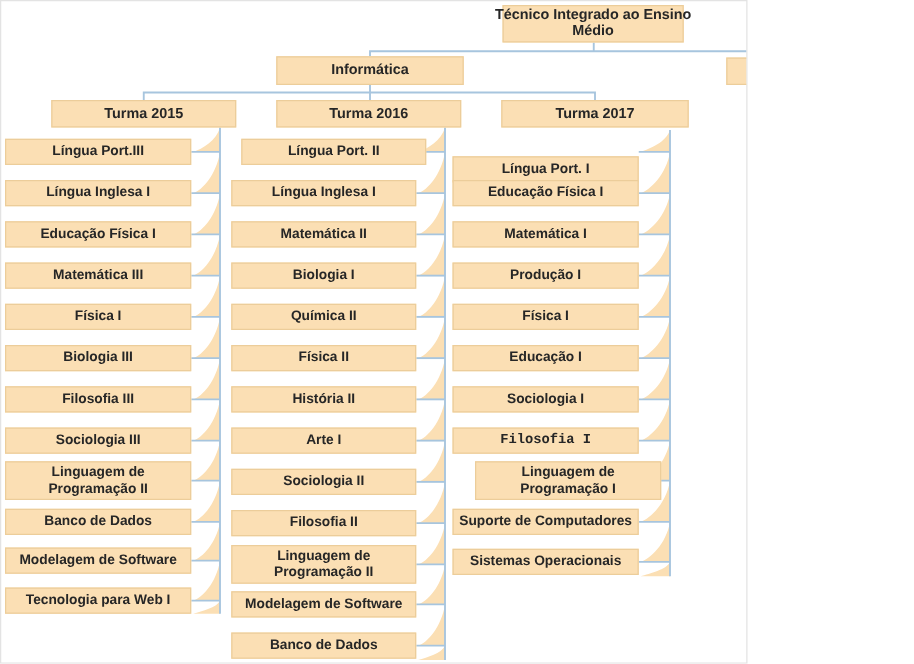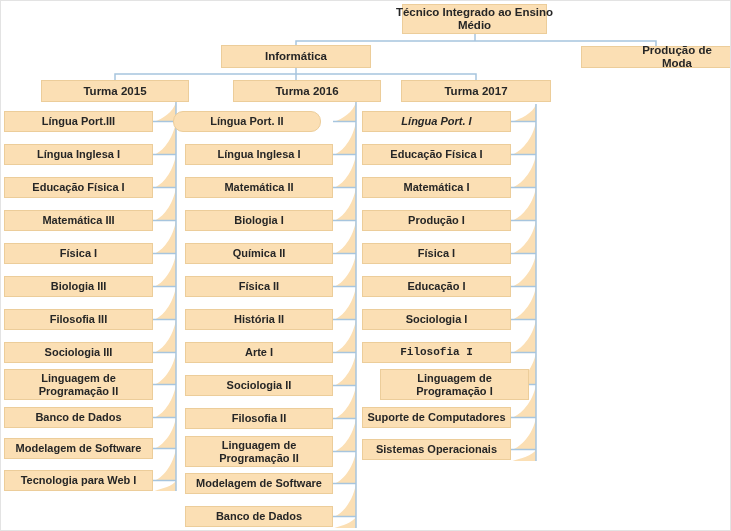--- a/index.html
+++ b/index.html
@@ -4,21 +4,21 @@
 <style>
   :root{
     --node-fill:#fbdfb4;
     --node-border:#eccd9a;
     --connector:#a7c5de;
     --text:#262626;
   }
   html,body{margin:0;padding:0;background:#fff;}
   #stage{
     position:relative;
-    width:731px;height:531px;
+    width:598px;height:531px;
     background:#fff;
     border:1px solid #e3e3e3;
     box-sizing:border-box;
     font-family:"Liberation Sans", sans-serif;
     overflow:hidden;
   }
   #wires{
     position:absolute;left:0;top:0;width:731px;height:531px;
     pointer-events:none;
   }
@@ -140,54 +140,54 @@
   </div>
 
   <div class="box header" style="left:580px;top:45px;width:150px;height:22px;padding-left:44px;">
     <span>Produção de Moda</span>
   </div>
 
   <div class="box header" style="left:40px;top:79px;width:148px;height:22px;">
     <span>Turma 2015</span>
   </div>
 
-  <div class="box header" style="left:232px;top:79px;width:148px;height:22px;align-items:center;">
+  <div class="box header" style="left:220px;top:79px;width:148px;height:22px;align-items:center;">
     <span>Turma 2016</span>
   </div>
 
   <div class="box header" style="left:400px;top:79px;width:150px;height:22px;text-align:right;">
     <span>Turma 2017</span>
   </div>
 
 <div class="box subject" style="left: 3px; top: 110px; width: 149px; height: 21px;">Língua Port.III</div>
     <div class="box subject" style="left: 3px; top: 143px; width: 149px; height: 21px;">Língua Inglesa I</div>
     <div class="box subject" style="left: 3px; top: 176px; width: 149px; height: 21px;">Educação Física I</div>
     <div class="box subject" style="left: 3px; top: 209px; width: 149px; height: 21px;">Matemática III</div>
     <div class="box subject" style="left: 3px; top: 242px; width: 149px; height: 21px;">Física I</div>
     <div class="box subject" style="left: 3px; top: 275px; width: 149px; height: 21px;">Biologia III</div>
     <div class="box subject" style="left: 3px; top: 308px; width: 149px; height: 21px;">Filosofia III</div>
     <div class="box subject" style="left: 3px; top: 341px; width: 149px; height: 21px;">Sociologia III</div>
     <div class="box subject" style="left: 3px; top: 368px; width: 149px; height: 31px;">Linguagem de Programação II</div>
     <div class="box subject" style="left: 3px; top: 406px; width: 149px; height: 21px;">Banco de Dados</div>
     <div class="box subject" style="left: 3px; top: 437px; width: 149px; height: 21px;">Modelagem de Software</div>
     <div class="box subject" style="left: 3px; top: 469px; width: 149px; height: 21px;">Tecnologia para Web I</div>
-    <div class="box subject" style="left: 172px; top: 110px; width: 148px; height: 21px; border-radius: 10px;">Língua Port. II</div>
+    <div class="box subject" style="left: 192px; top: 110px; width: 148px; height: 21px;">Língua Port. II</div>
     <div class="box subject" style="left: 184px; top: 143px; width: 148px; height: 21px;">Língua Inglesa I</div>
     <div class="box subject" style="left: 184px; top: 176px; width: 148px; height: 21px;">Matemática II</div>
     <div class="box subject" style="left: 184px; top: 209px; width: 148px; height: 21px;">Biologia I</div>
     <div class="box subject" style="left: 184px; top: 242px; width: 148px; height: 21px;">Química II</div>
     <div class="box subject" style="left: 184px; top: 275px; width: 148px; height: 21px;">Física II</div>
     <div class="box subject" style="left: 184px; top: 308px; width: 148px; height: 21px;">História II</div>
     <div class="box subject" style="left: 184px; top: 341px; width: 148px; height: 21px;">Arte I</div>
     <div class="box subject" style="left: 184px; top: 374px; width: 148px; height: 21px;">Sociologia II</div>
     <div class="box subject" style="left: 184px; top: 407px; width: 148px; height: 21px;">Filosofia II</div>
     <div class="box subject" style="left: 184px; top: 435px; width: 148px; height: 31px;">Linguagem de Programação II</div>
     <div class="box subject" style="left: 184px; top: 472px; width: 148px; height: 21px;">Modelagem de Software</div>
     <div class="box subject" style="left: 184px; top: 505px; width: 148px; height: 21px;">Banco de Dados</div>
-    <div class="box subject" style="left: 361px; top: 110px; width: 149px; height: 21px; font-style: italic;">Língua Port. I</div>
+    <div class="box subject" style="left: 361px; top: 124px; width: 149px; height: 21px;">Língua Port. I</div>
     <div class="box subject" style="left: 361px; top: 143px; width: 149px; height: 21px;">Educação Física I</div>
     <div class="box subject" style="left: 361px; top: 176px; width: 149px; height: 21px;">Matemática I</div>
     <div class="box subject" style="left: 361px; top: 209px; width: 149px; height: 21px;">Produção I</div>
     <div class="box subject" style="left: 361px; top: 242px; width: 149px; height: 21px;">Física I</div>
     <div class="box subject" style="left: 361px; top: 275px; width: 149px; height: 21px;">Educação I</div>
     <div class="box subject" style="left: 361px; top: 308px; width: 149px; height: 21px;">Sociologia I</div>
     <div class="box subject" style="left: 361px; top: 341px; width: 149px; height: 21px; font-family: Liberation Mono, monospace;">Filosofia I</div>
     <div class="box subject" style="left: 361px; top: 368px; width: 149px; height: 31px; margin-left: 18px;">Linguagem de Programação I</div>
     <div class="box subject" style="left: 361px; top: 406px; width: 149px; height: 21px;">Suporte de Computadores</div>
     <div class="box subject" style="left: 361px; top: 438px; width: 149px; height: 21px;">Sistemas Operacionais</div>

